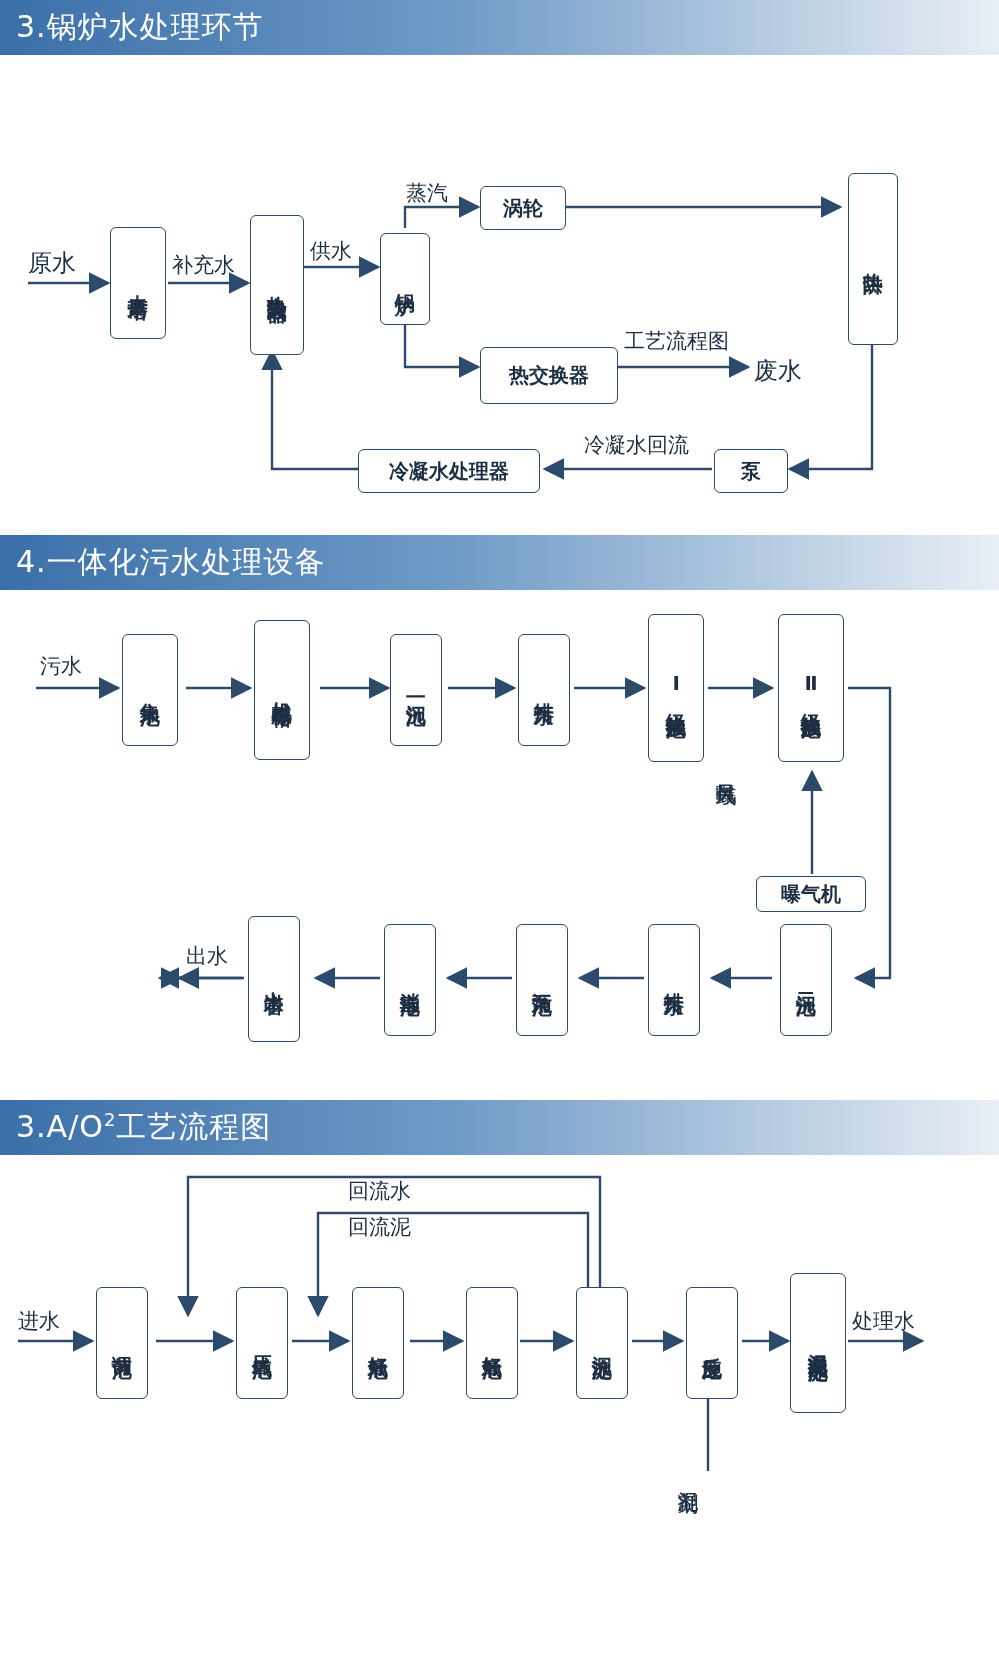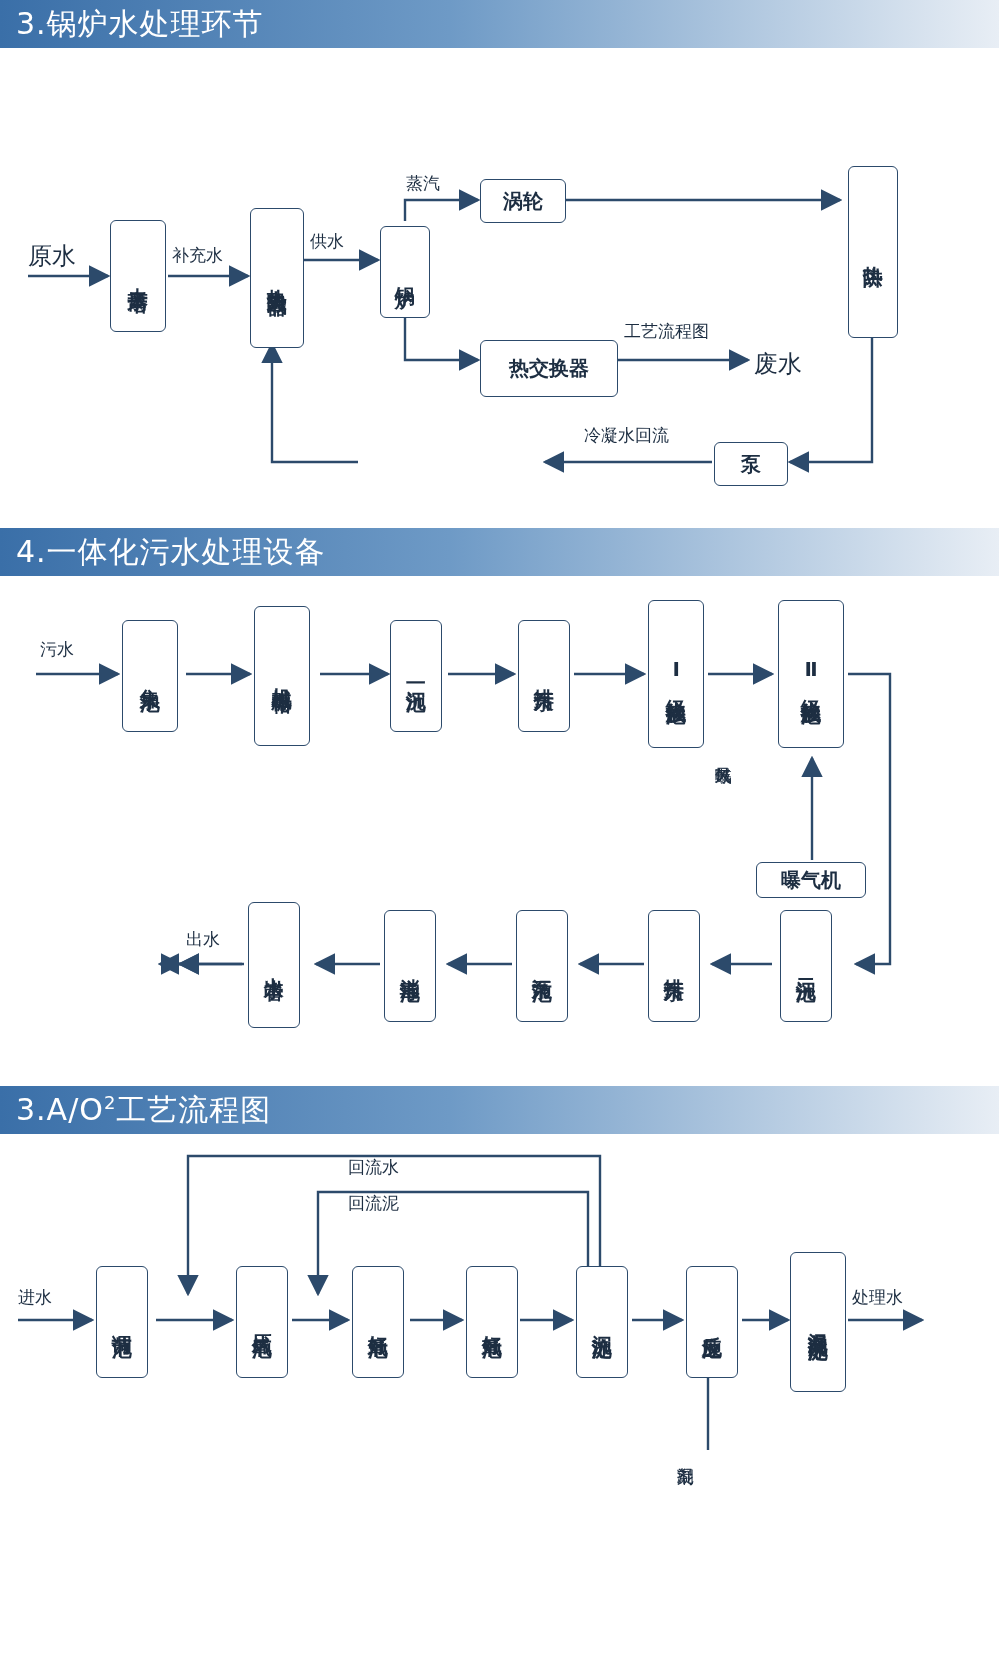--- a/index.html
+++ b/index.html
@@ -6,21 +6,21 @@
   body{
     width:999px;height:1673px;
     background:#ffffff;
     font-family:"DejaVu Sans","Liberation Sans",sans-serif;
     color:#2c3e50;
     overflow:hidden;
     position:relative;
   }
   .section-header{
     position:relative;
-    height:48px;
+    height:55px;
     background:linear-gradient(to right,#3a6fa8 0%,#6e9ac6 45%,#e8eef5 100%);
     display:flex;align-items:center;
   }
   .section-header .title{
     color:#ffffff;
     font-size:30px;
     padding-left:16px;
     letter-spacing:1px;
     white-space:nowrap;
   }
@@ -39,21 +39,21 @@
     font-size:20px;
     font-weight:bold;
   }
   .vbox{ 
     writing-mode:vertical-rl;
     text-orientation:upright;
     letter-spacing:2px;
   }
   .lbl{
     position:absolute;
-    font-size:17px;
+    font-size:21px;
     color:#1d2e42;
     white-space:nowrap;
   }
   .lbl.vert{
     writing-mode:vertical-rl;
     text-orientation:upright;
     white-space:normal;
     line-height:1.1;
   }
   .big{font-size:24px;}
@@ -102,20 +102,21 @@
   <div class="lbl" style="left:172px;top:196px">补充水</div>
   <div class="box vbox" style="left:250px;top:160px;width:54px;height:140px">热力除氧器</div>
   <div class="lbl" style="left:310px;top:182px">供水</div>
   <div class="box vbox" style="left:380px;top:178px;width:50px;height:92px">锅炉</div>
   <div class="lbl" style="left:406px;top:124px">蒸汽</div>
   <div class="box" style="left:480px;top:131px;width:86px;height:44px">涡轮</div>
   <div class="box vbox" style="left:848px;top:118px;width:50px;height:172px">热阱</div>
   <div class="box" style="left:480px;top:292px;width:138px;height:57px">热交换器</div>
   <div class="lbl" style="left:624px;top:272px">工艺流程图</div>
   <div class="lbl big" style="left:754px;top:300px">废水</div>
+  <div class="box" style="left:358px;top:394px;width:182px;height:44px">冷凝水处理器</div>
   <div class="lbl" style="left:584px;top:376px">冷凝水回流</div>
   <div class="box" style="left:714px;top:394px;width:74px;height:44px">泵</div>
 </div>
 
 <div class="section-header">
   <div class="title">4.一体化污水处理设备</div>
 </div>
 
 <div class="panel" style="height:510px">
   <svg class="wires" width="999" height="510">

